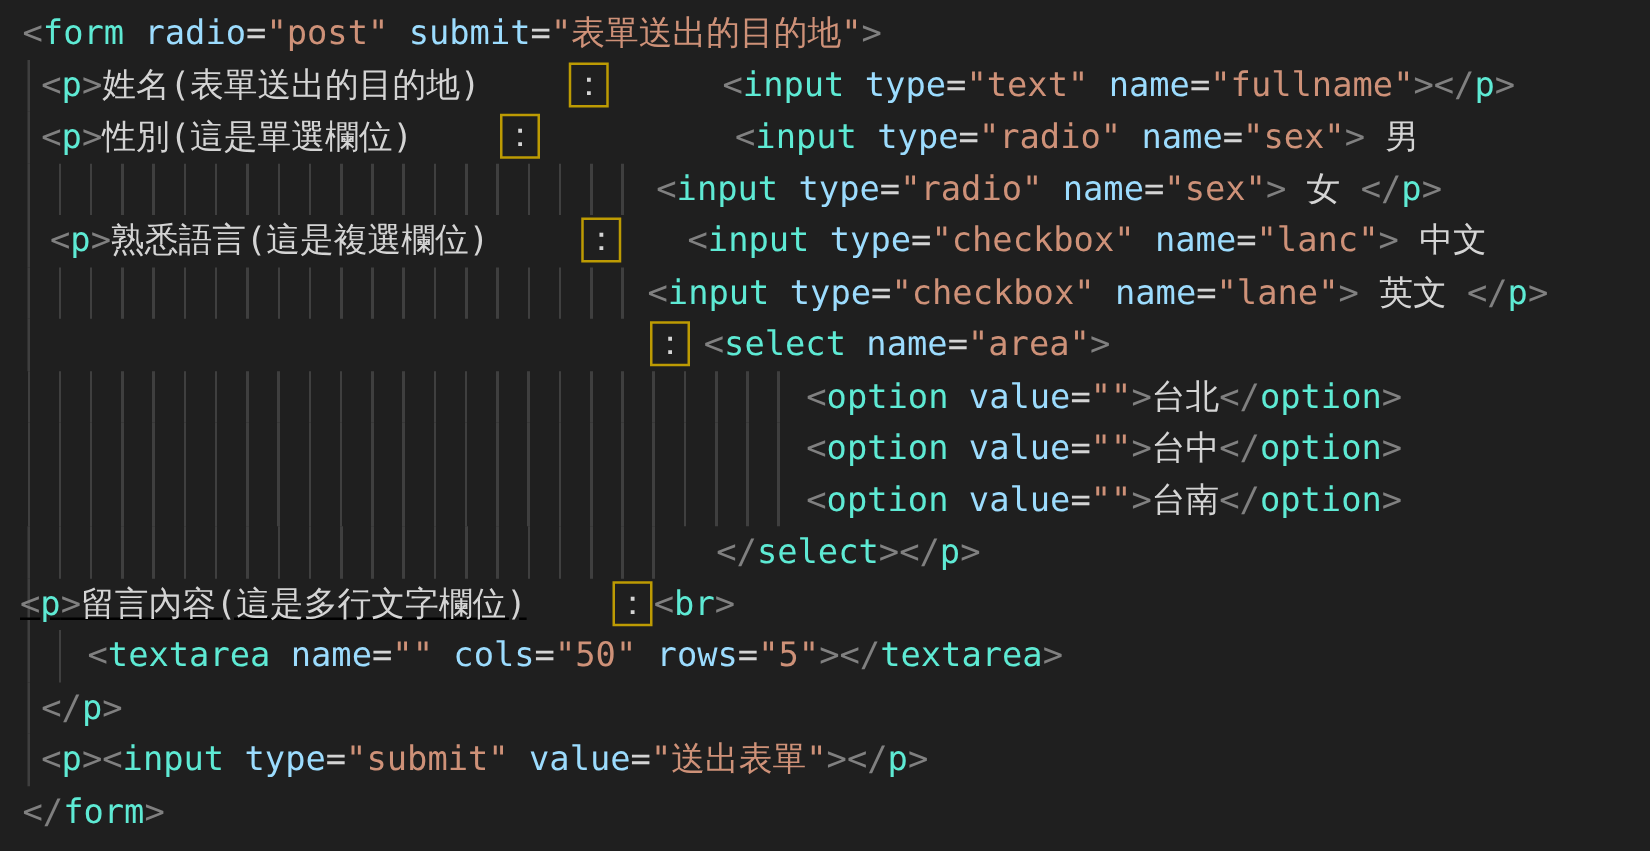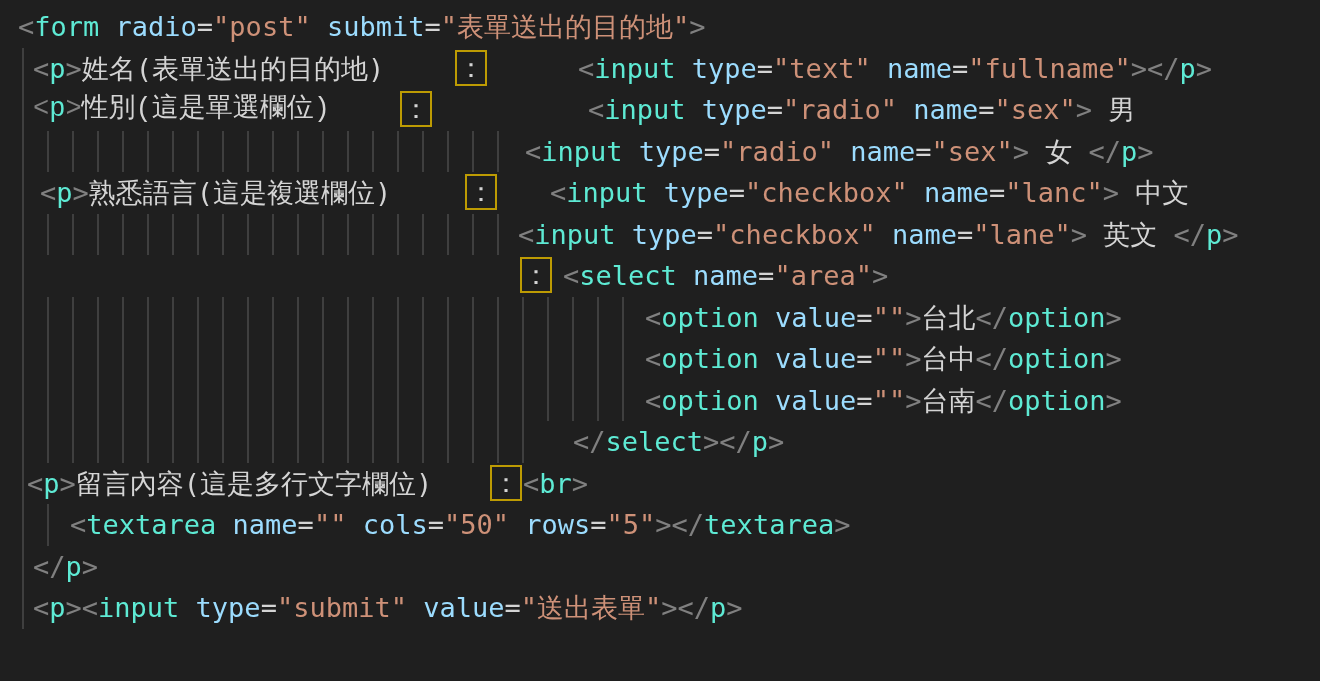--- a/index.html
+++ b/index.html
@@ -46,21 +46,21 @@
       <span class="chunk" style="left: 18px;"><span class="tk-p">&lt;</span><span class="tk-t">form</span><span class="tk-x"> </span><span class="tk-a">radio</span><span class="tk-e">=</span><span class="tk-s">"post"</span><span class="tk-x"> </span><span class="tk-a">submit</span><span class="tk-e">=</span><span class="tk-s">"表單送出的目的地"</span><span class="tk-p">&gt;</span></span>
     </div>
     <div class="line">
       <div class="guides" style="width: 5px;"></div>
       <span class="chunk" style="left: 33px;"><span class="tk-p">&lt;</span><span class="tk-t">p</span><span class="tk-p">&gt;</span><span class="tk-x">姓名(表單送出的目的地)</span></span>
       <span class="ubox" style="left: 455px;"><span class="tk-x">：</span></span>
       <span class="chunk" style="left: 578px;"><span class="tk-p">&lt;</span><span class="tk-t">input</span><span class="tk-x"> </span><span class="tk-a">type</span><span class="tk-e">=</span><span class="tk-s">"text"</span><span class="tk-x"> </span><span class="tk-a">name</span><span class="tk-e">=</span><span class="tk-s">"fullname"</span><span class="tk-p">&gt;&lt;/</span><span class="tk-t">p</span><span class="tk-p">&gt;</span></span>
     </div>
     <div class="line">
       <div class="guides" style="width: 5px;"></div>
-      <span class="chunk" style="left: 33px; font-family: Liberation Mono, monospace;"><span class="tk-p">&lt;</span><span class="tk-t">p</span><span class="tk-p">&gt;</span><span class="tk-x">性別(這是單選欄位)</span></span>
+      <span class="chunk" style="left: 33px;"><span class="tk-p">&lt;</span><span class="tk-t">p</span><span class="tk-p">&gt;</span><span class="tk-x">性別(這是單選欄位)</span></span>
       <span class="ubox" style="left: 400px;"><span class="tk-x">：</span></span>
       <span class="chunk" style="left: 588px;"><span class="tk-p">&lt;</span><span class="tk-t">input</span><span class="tk-x"> </span><span class="tk-a">type</span><span class="tk-e">=</span><span class="tk-s">"radio"</span><span class="tk-x"> </span><span class="tk-a">name</span><span class="tk-e">=</span><span class="tk-s">"sex"</span><span class="tk-p">&gt;</span><span class="tk-x"> 男</span></span>
     </div>
     <div class="line">
       <div class="guides" style="width: 483px;"></div>
       <span class="chunk" style="left: 525px;"><span class="tk-p">&lt;</span><span class="tk-t">input</span><span class="tk-x"> </span><span class="tk-a">type</span><span class="tk-e">=</span><span class="tk-s">"radio"</span><span class="tk-x"> </span><span class="tk-a">name</span><span class="tk-e">=</span><span class="tk-s">"sex"</span><span class="tk-p">&gt;</span><span class="tk-x"> 女 </span><span class="tk-p">&lt;/</span><span class="tk-t">p</span><span class="tk-p">&gt;</span></span>
     </div>
     <div class="line">
       <div class="guides" style="width: 5px;"></div>
       <span class="chunk" style="left: 40px;"><span class="tk-p">&lt;</span><span class="tk-t">p</span><span class="tk-p">&gt;</span><span class="tk-x">熟悉語言(這是複選欄位)</span></span>
@@ -87,29 +87,32 @@
     <div class="line">
       <div class="guides" style="width: 611px;"></div>
       <span class="chunk" style="left: 645px;"><span class="tk-p">&lt;</span><span class="tk-t">option</span><span class="tk-x"> </span><span class="tk-a">value</span><span class="tk-e">=</span><span class="tk-s">""</span><span class="tk-p">&gt;</span><span class="tk-x">台南</span><span class="tk-p">&lt;/</span><span class="tk-t">option</span><span class="tk-p">&gt;</span></span>
     </div>
     <div class="line">
       <div class="guides" style="width: 518px;"></div>
       <span class="chunk" style="left: 525px; margin-left: 48px;"><span class="tk-p">&lt;/</span><span class="tk-t">select</span><span class="tk-p">&gt;&lt;/</span><span class="tk-t">p</span><span class="tk-p">&gt;</span></span>
     </div>
     <div class="line">
       <div class="guides" style="width: 5px;"></div>
-      <span class="chunk" style="left: 27px;"><span class="tk-p">&lt;</span><span class="tk-t">p</span><span class="tk-p">&gt;</span><span class="tk-x">留言內容(這是多行文字欄位)</span></span>
+      <span class="chunk" style="left: 16px; text-decoration: underline;"><span class="tk-p">&lt;</span><span class="tk-t">p</span><span class="tk-p">&gt;</span><span class="tk-x">留言內容(這是多行文字欄位)</span></span>
       <span class="ubox" style="left: 490px;"><span class="tk-x">：</span></span>
       <span class="chunk" style="left: 523px;"><span class="tk-p">&lt;</span><span class="tk-t">br</span><span class="tk-p">&gt;</span></span>
     </div>
     <div class="line">
       <div class="guides" style="width: 38px;"></div>
       <span class="chunk" style="left: 70px;"><span class="tk-p">&lt;</span><span class="tk-t">textarea</span><span class="tk-x"> </span><span class="tk-a">name</span><span class="tk-e">=</span><span class="tk-s">""</span><span class="tk-x"> </span><span class="tk-a">cols</span><span class="tk-e">=</span><span class="tk-s">"50"</span><span class="tk-x"> </span><span class="tk-a">rows</span><span class="tk-e">=</span><span class="tk-s">"5"</span><span class="tk-p">&gt;&lt;/</span><span class="tk-t">textarea</span><span class="tk-p">&gt;</span></span>
     </div>
     <div class="line">
       <div class="guides" style="width: 5px;"></div>
       <span class="chunk" style="left: 33px;"><span class="tk-p">&lt;/</span><span class="tk-t">p</span><span class="tk-p">&gt;</span></span>
     </div>
     <div class="line">
       <div class="guides" style="width: 5px;"></div>
       <span class="chunk" style="left: 33px;"><span class="tk-p">&lt;</span><span class="tk-t">p</span><span class="tk-p">&gt;&lt;</span><span class="tk-t">input</span><span class="tk-x"> </span><span class="tk-a">type</span><span class="tk-e">=</span><span class="tk-s">"submit"</span><span class="tk-x"> </span><span class="tk-a">value</span><span class="tk-e">=</span><span class="tk-s">"送出表單"</span><span class="tk-p">&gt;&lt;/</span><span class="tk-t">p</span><span class="tk-p">&gt;</span></span>
     </div>
+    <div class="line">
+      <span class="chunk" style="left: 18px;"><span class="tk-p">&lt;/</span><span class="tk-t">form</span><span class="tk-p">&gt;</span></span>
+    </div>
   </div>
 
 </body></html>

